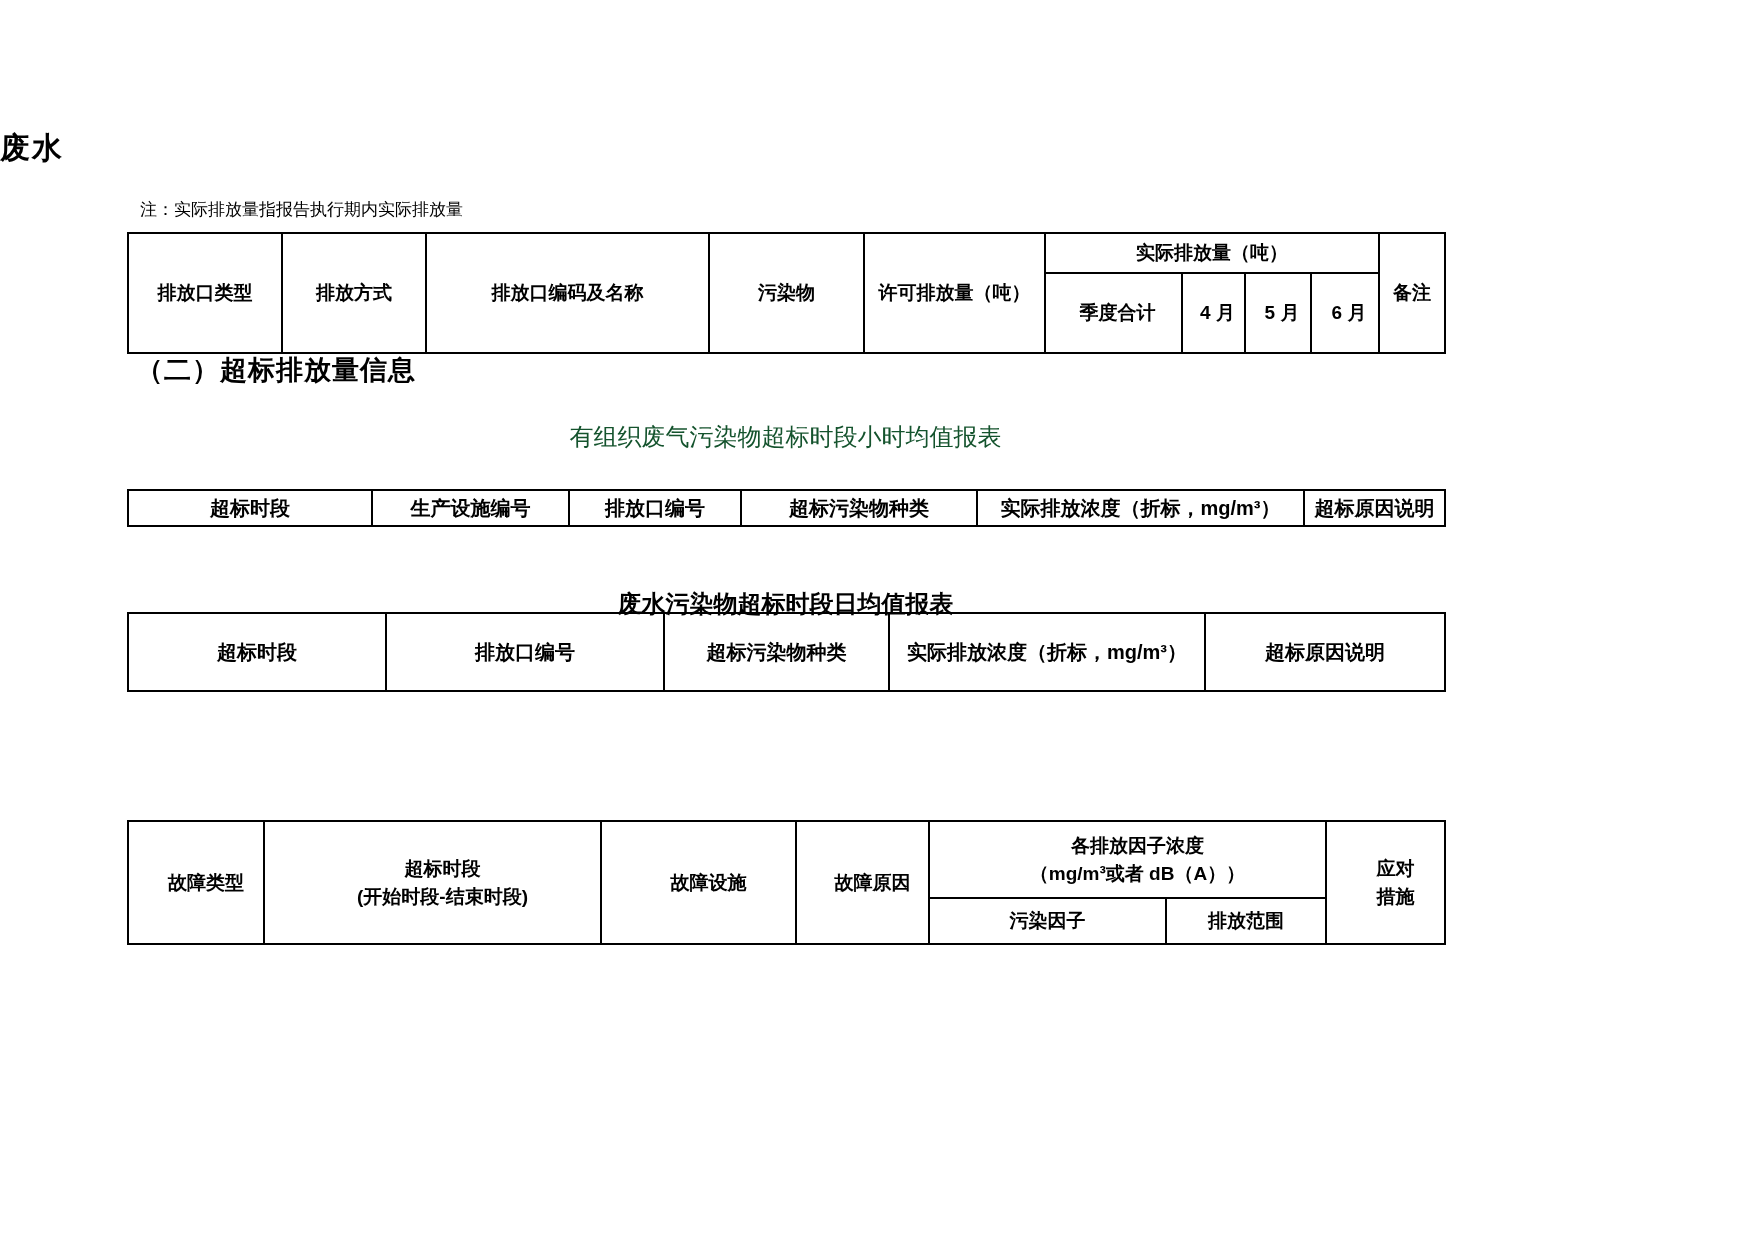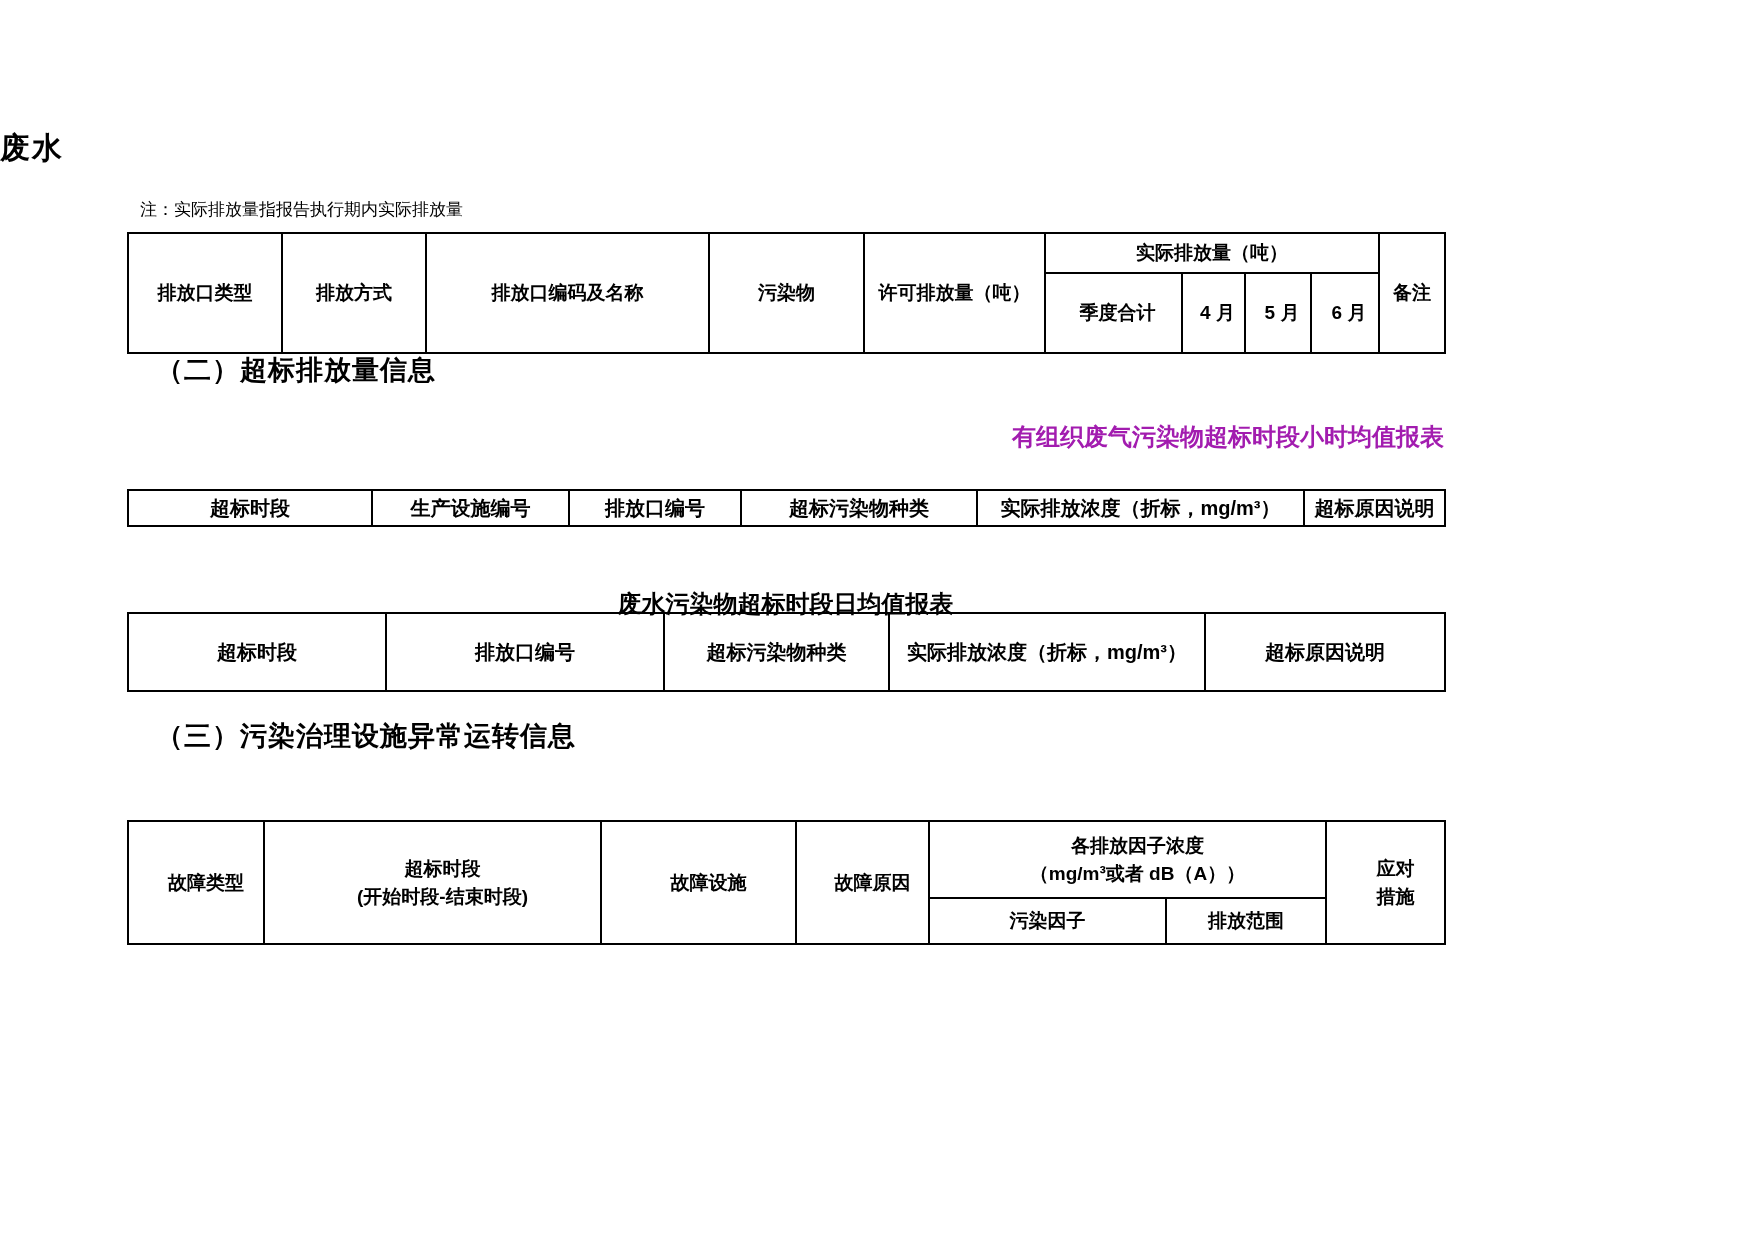--- a/index.html
+++ b/index.html
@@ -27,33 +27,33 @@
   }
   .note {
     position: absolute;
     top: 198px;
     left: 140px;
     font-size: 17px;
     font-weight: normal;
   }
   .section-heading {
     position: absolute;
-    left: 156px;
+    left: 136px;
     font-size: 27px;
     font-weight: bold;
     letter-spacing: 1px;
   }
   .sub-title {
     position: absolute;
     left: 127px;
     width: 1317px;
     text-align: center;
     font-size: 24px;
   }
-  .sub-title.light { font-weight: bold; color: #a21caf; text-align: right; }
+  .sub-title.light { font-weight: normal; color: #14532d; }
   .sub-title.bold { font-weight: bold; margin-top: 32px; }
 
   table.grid {
     position: absolute;
     border-collapse: collapse;
     table-layout: fixed;
     width: 1317px;
     left: 127px;
   }
   table.grid td {
@@ -161,21 +161,20 @@
         <tr>
       <td>超标时段</td>
       <td>排放口编号</td>
       <td>超标污染物种类</td>
       <td>实际排放浓度（折标，mg/m³）</td>
       <td>超标原因说明</td>
     </tr>
   </tbody>
     </table>
 
-  <div class="section-heading" style="top:718px">（三）污染治理设施异常运转信息</div>
 
 
   <table class="grid" id="table-abnormal">
     <colgroup>
       <col style="width:136px">
         <col style="width:337px">
         <col style="width:195px">
       <col style="width:133px">
         <col style="width:237px">
         <col style="width:160px">

